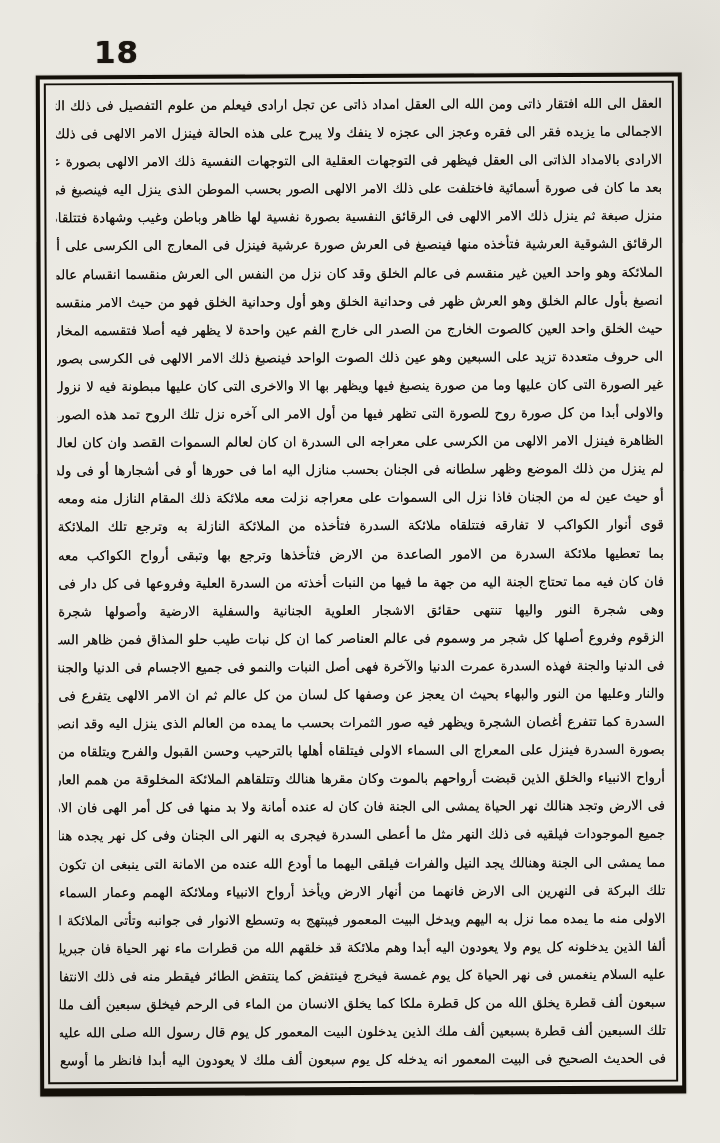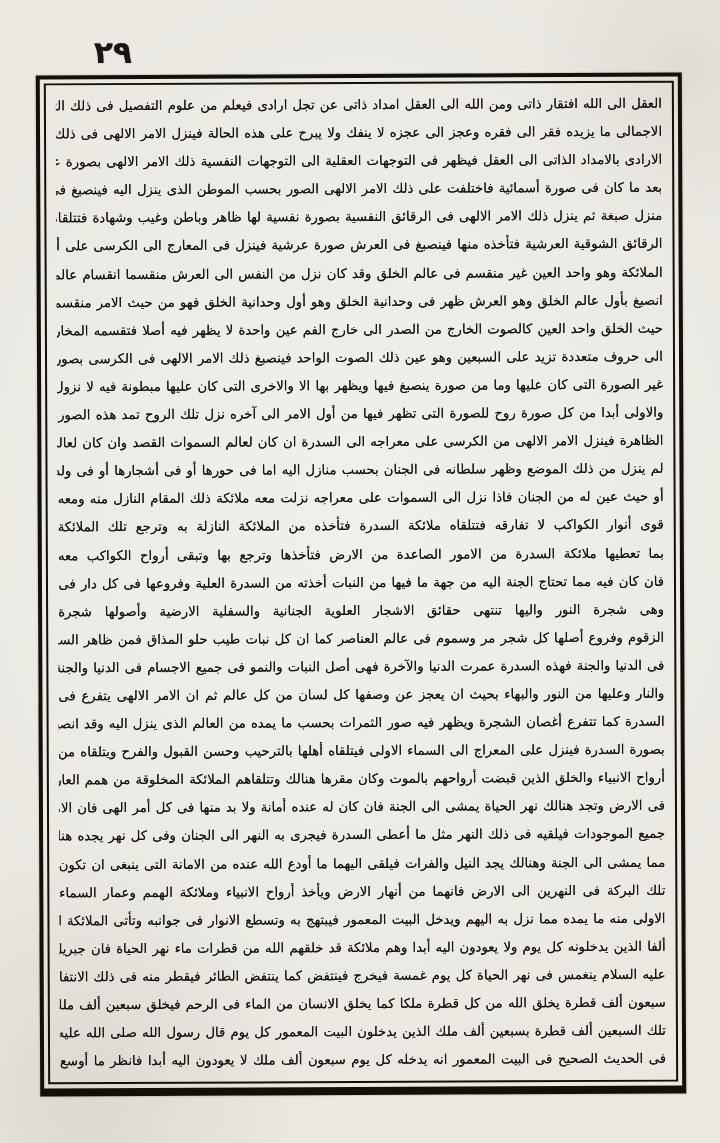--- a/index.html
+++ b/index.html
@@ -66,21 +66,21 @@
     line-height: 28.1px;
     height: 28.1px;
     color: var(--ink);
     text-shadow: 0 0 0.6px rgba(26,21,16,0.85);
     word-spacing: 1px;
   }
 </style>
 </head>
 <body>
 
-<div class="page-number">٢٩</div>
+<div class="page-number">18</div>
 
 <div class="frame-outer">
   <div class="frame-inner">
     <div class="text-block" dir="rtl">
         <div class="line">العقل الى الله افتقار ذاتى ومن الله الى العقل امداد ذاتى عن تجل ارادى فيعلم من علوم التفصيل فى ذلك التجلى</div>
         <div class="line">الاجمالى ما يزيده فقر الى فقره وعجز الى عجزه لا ينفك ولا يبرح على هذه الحالة فينزل الامر الالهى فى ذلك التجلى</div>
         <div class="line">الارادى بالامداد الذاتى الى العقل فيظهر فى التوجهات العقلية الى التوجهات النفسية ذلك الامر الالهى بصورة عقلية</div>
         <div class="line">بعد ما كان فى صورة أسمائية فاختلفت على ذلك الامر الالهى الصور بحسب الموطن الذى ينزل اليه فينصبغ فى كل</div>
         <div class="line">منزل صبغة ثم ينزل ذلك الامر الالهى فى الرقائق النفسية بصورة نفسية لها ظاهر وباطن وغيب وشهادة فتتلقاه</div>
         <div class="line">الرقائق الشوقية العرشية فتأخذه منها فينصبغ فى العرش صورة عرشية فينزل فى المعارج الى الكرسى على أيدى</div>

